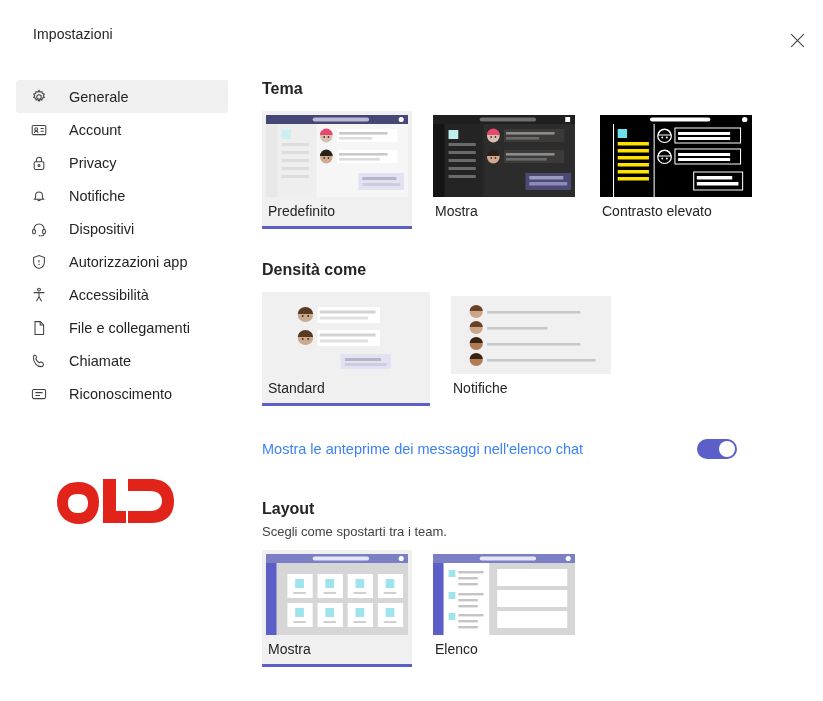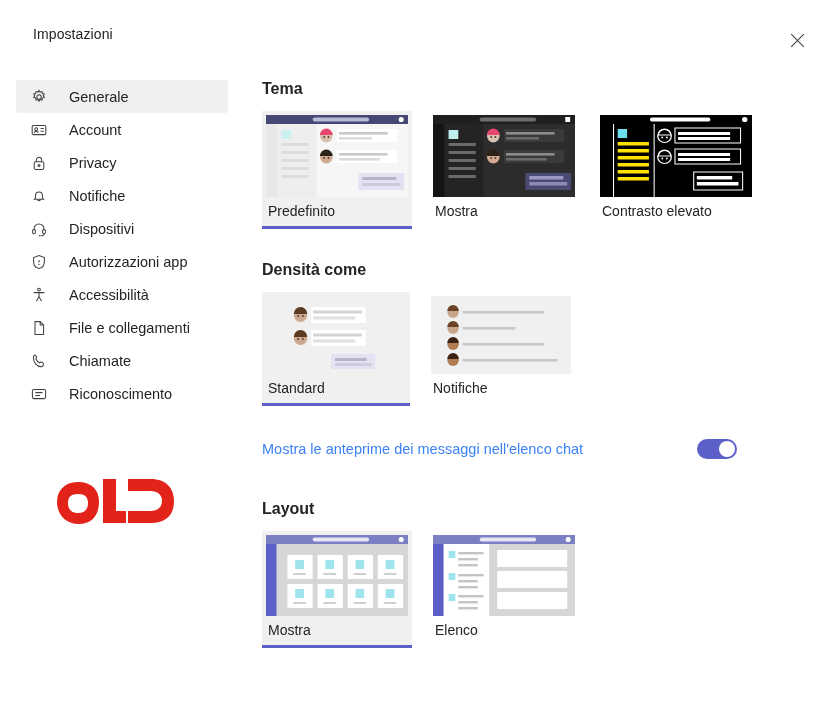--- a/index.html
+++ b/index.html
@@ -136,21 +136,21 @@
     white-space: nowrap;
   }
   .option.selected .option-label {
     background: #f0f0f0;
   }
   .underline { height: 3px; background: transparent; }
   .option.selected .underline { background: #5b5fc7; }
 
   
   .density .thumb { height: 78px; }
-  .density .option { width: 148px; }
+  .density .option { width: 168px; }
 
   .layout-thumb { height: 81px; }
 
   
   .toggle-row {
     display: flex;
     align-items: center;
     justify-content: space-between;
     width: 475px;
     margin-top: 33px;
@@ -501,20 +501,21 @@
 
     <div class="toggle-row">
       <span class="toggle-label">Mostra le anteprime dei messaggi nell'elenco chat</span>
       <button class="toggle">
         <span class="knob"></span>
       </button>
     </div>
 
     <div class="sec-gap-2">
       <div class="section-title">Layout</div>
+      <div class="section-sub">Scegli come spostarti tra i team.</div>
       <div class="option-row">
 
         <div class="option selected">
           <div class="option-inner">
             <span class="thumb layout-thumb">
               <svg viewBox="0 0 146 81" width="100%" height="81" preserveAspectRatio="none">
                 <rect x="0" y="0" width="146" height="81" fill="#d6d6d6"></rect>
                 <rect x="0" y="0" width="146" height="9" fill="#7b7fc4"></rect>
                 <rect x="48" y="2.5" width="58" height="4" rx="2" fill="#e6e6f5"></rect>
                 <circle cx="139" cy="4.5" r="2.6" fill="#ffffff"></circle>

